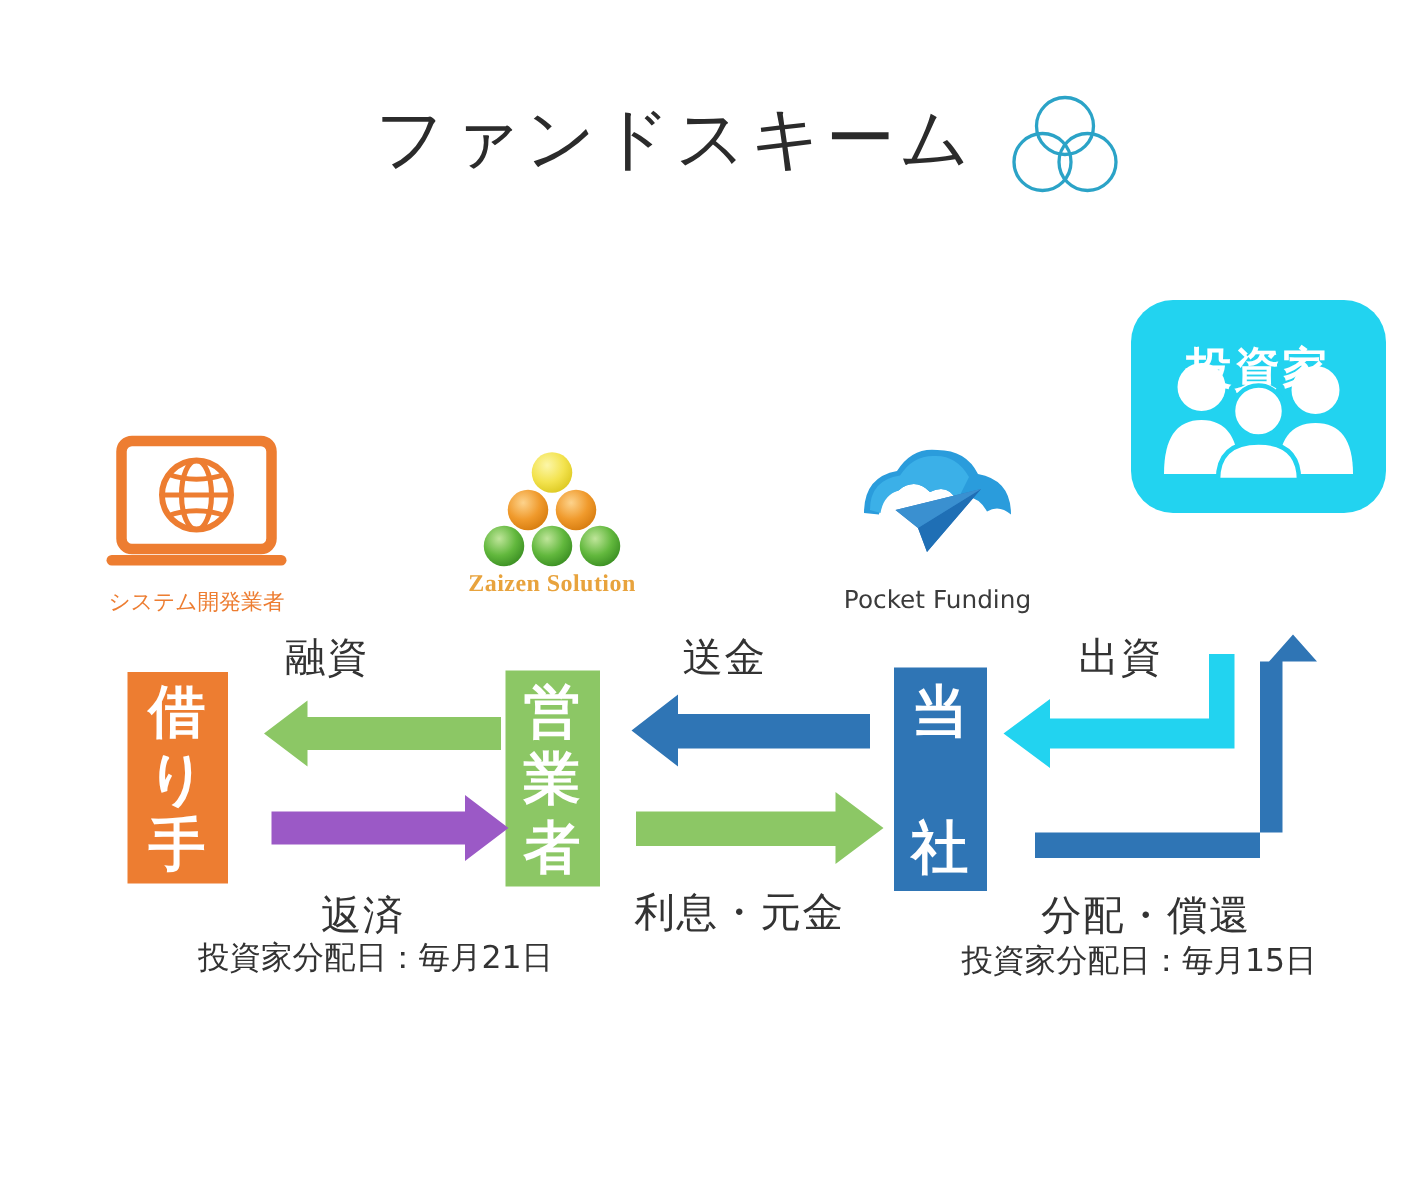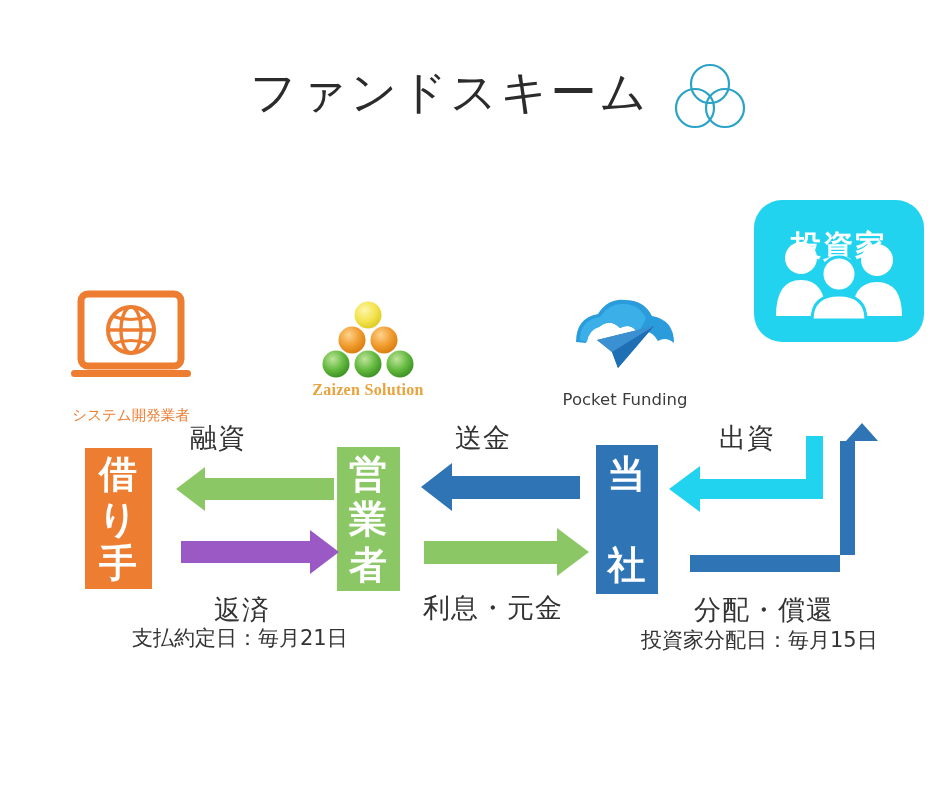--- a/index.html
+++ b/index.html
@@ -41,21 +41,21 @@
   
   .sysdev {
     position: absolute;
     left: 56px;
     top: 288px;
     width: 150px;
     text-align: center;
   }
   .sysdev svg { display:block; margin: 0 auto; }
   .sysdev-label {
-    margin-top: 18px;
+    margin-top: 4px;
     font-size: 14.5px;
     color: #ED7D31;
     letter-spacing: 0px;
     white-space: nowrap;
     font-family: "DejaVu Sans", "Liberation Sans", sans-serif;
   }
 
   .zaizen {
     position: absolute;
     left: 312px;
@@ -296,16 +296,16 @@
   </svg>
 
   <div class="flabel lbl-yushi">融資</div>
   <div class="flabel lbl-soukin">送金</div>
   <div class="flabel lbl-shusshi">出資</div>
 
   <div class="flabel lbl-hensai">返済</div>
   <div class="flabel lbl-bunpai">分配・償還</div>
   <div class="flabel lbl-risoku">利息・元金</div>
 
-  <div class="sublabel sub-shiharai">支払約定日：毎月21日</div>
+  <div class="sublabel sub-shiharai">投資家分配日：毎月21日</div>
   <div class="sublabel sub-toushika">投資家分配日：毎月15日</div>
 
 </div>
 
 </body></html>

